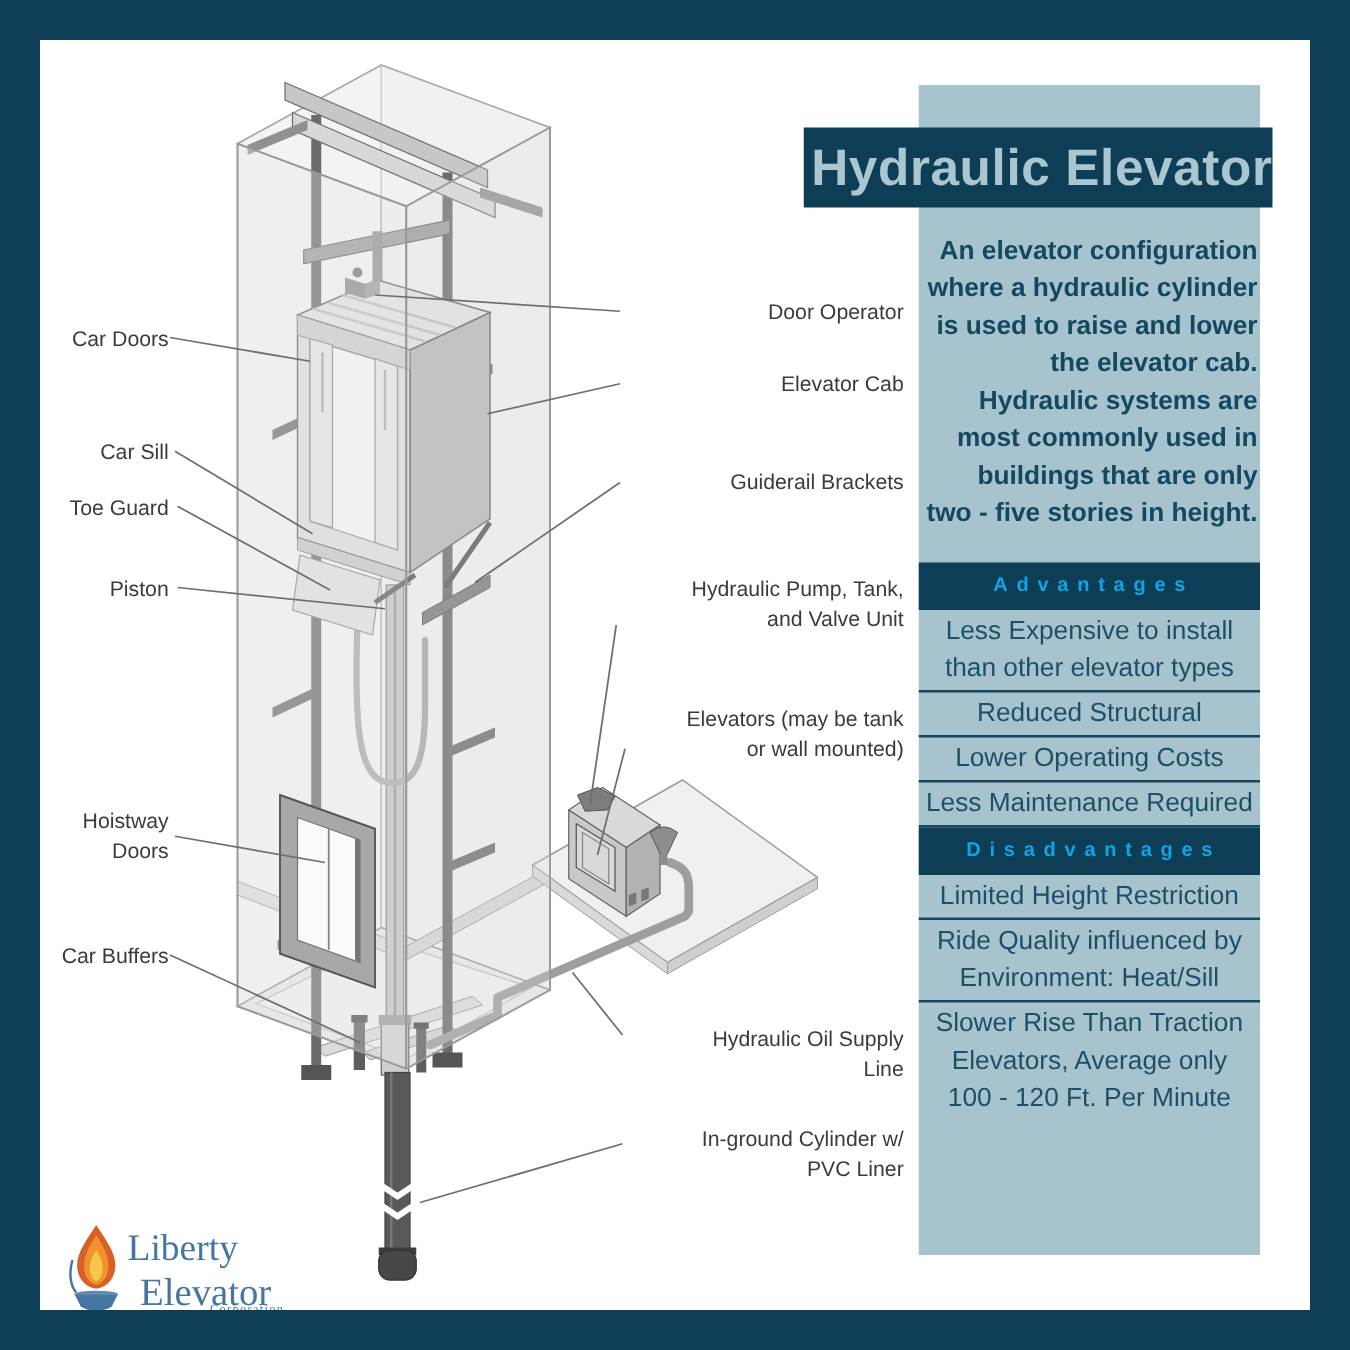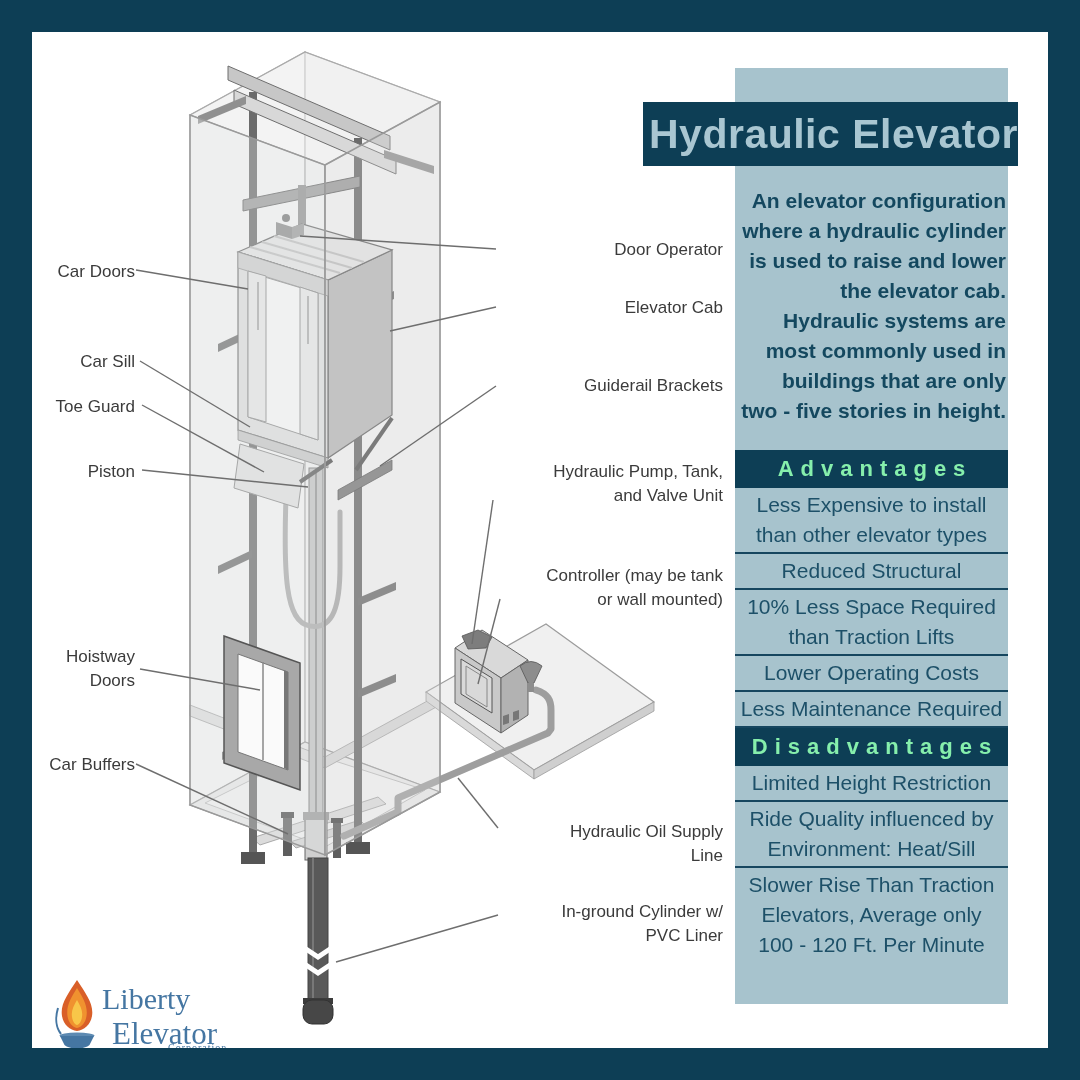--- a/index.html
+++ b/index.html
@@ -10,21 +10,21 @@
 
   
   .panel{position:absolute;left:735px;top:68px;width:273px;height:936px;background:#a7c3cd;z-index:1;}
   .title-box{position:absolute;left:643px;top:102px;width:375px;height:64px;background:#0d3e55;
              display:flex;align-items:center;justify-content:flex-end;z-index:3;}
   .title-box span{color:#a9c6d1;font-size:41px;font-weight:700;letter-spacing:0.5px;white-space:nowrap;}
   .desc{position:absolute;left:737px;top:186px;width:269px;z-index:2;text-align:right;
         color:#14485f;font-size:21px;line-height:30px;font-weight:700;white-space:pre-line;}
   .lists{position:absolute;left:735px;top:450px;width:273px;z-index:2;}
   .bar{height:38px;background:#0d3e55;display:flex;align-items:center;justify-content:center;}
-  .bar span{color:#86efac;font-size:22px;font-weight:700;letter-spacing:7px;text-indent:7px;white-space:nowrap;}
+  .bar span{color:#0ea5e9;font-size:16px;font-weight:700;letter-spacing:7px;text-indent:7px;white-space:nowrap;}
   .item{padding:2px 0;border-bottom:2px solid #16465f;text-align:center;
         color:#1d5068;font-size:21px;line-height:30px;font-weight:400;}
   .item span{display:block;}
   .lists .item:last-child{border-bottom:none;}
 
   
   .dlabel{position:absolute;color:#3b3b3b;font-size:17px;line-height:24px;white-space:pre-line;z-index:2;}
   .dlabel.l{left:30px;width:105px;text-align:right;}
   .dlabel.r{left:528px;width:195px;text-align:right;}
 
@@ -185,21 +185,21 @@
   <div class="dlabel l" style="top:395px">Toe Guard</div>
   <div class="dlabel l" style="top:460px">Piston</div>
   <div class="dlabel l" style="top:645px">Hoistway
 Doors</div>
   <div class="dlabel l" style="top:753px">Car Buffers</div>
   <div class="dlabel r" style="top:238px">Door Operator</div>
   <div class="dlabel r" style="top:296px">Elevator Cab</div>
   <div class="dlabel r" style="top:374px">Guiderail Brackets</div>
   <div class="dlabel r" style="top:460px">Hydraulic Pump, Tank,
 and Valve Unit</div>
-  <div class="dlabel r" style="top:564px">Controller (may be tank
+  <div class="dlabel r" style="top:564px">Elevators (may be tank
 or wall mounted)</div>
   <div class="dlabel r" style="top:820px">Hydraulic Oil Supply
 Line</div>
   <div class="dlabel r" style="top:900px">In-ground Cylinder w/
 PVC Liner</div>
 
   <div class="panel"></div>
   <div class="title-box">
     <span>Hydraulic Elevator</span>
   </div>
@@ -215,24 +215,20 @@
   <div class="lists">
     <div class="bar">
       <span>Advantages</span>
     </div>
     <div class="item">
       <span>Less Expensive to install</span>
       <span>than other elevator types</span>
     </div>
     <div class="item">
       <span>Reduced Structural</span>
-    </div>
-    <div class="item">
-      <span>10% Less Space Required</span>
-      <span>than Traction Lifts</span>
     </div>
     <div class="item">
       <span>Lower Operating Costs</span>
     </div>
     <div class="item">
       <span>Less Maintenance Required</span>
     </div>
     <div class="bar">
       <span>Disadvantages</span>
     </div>

